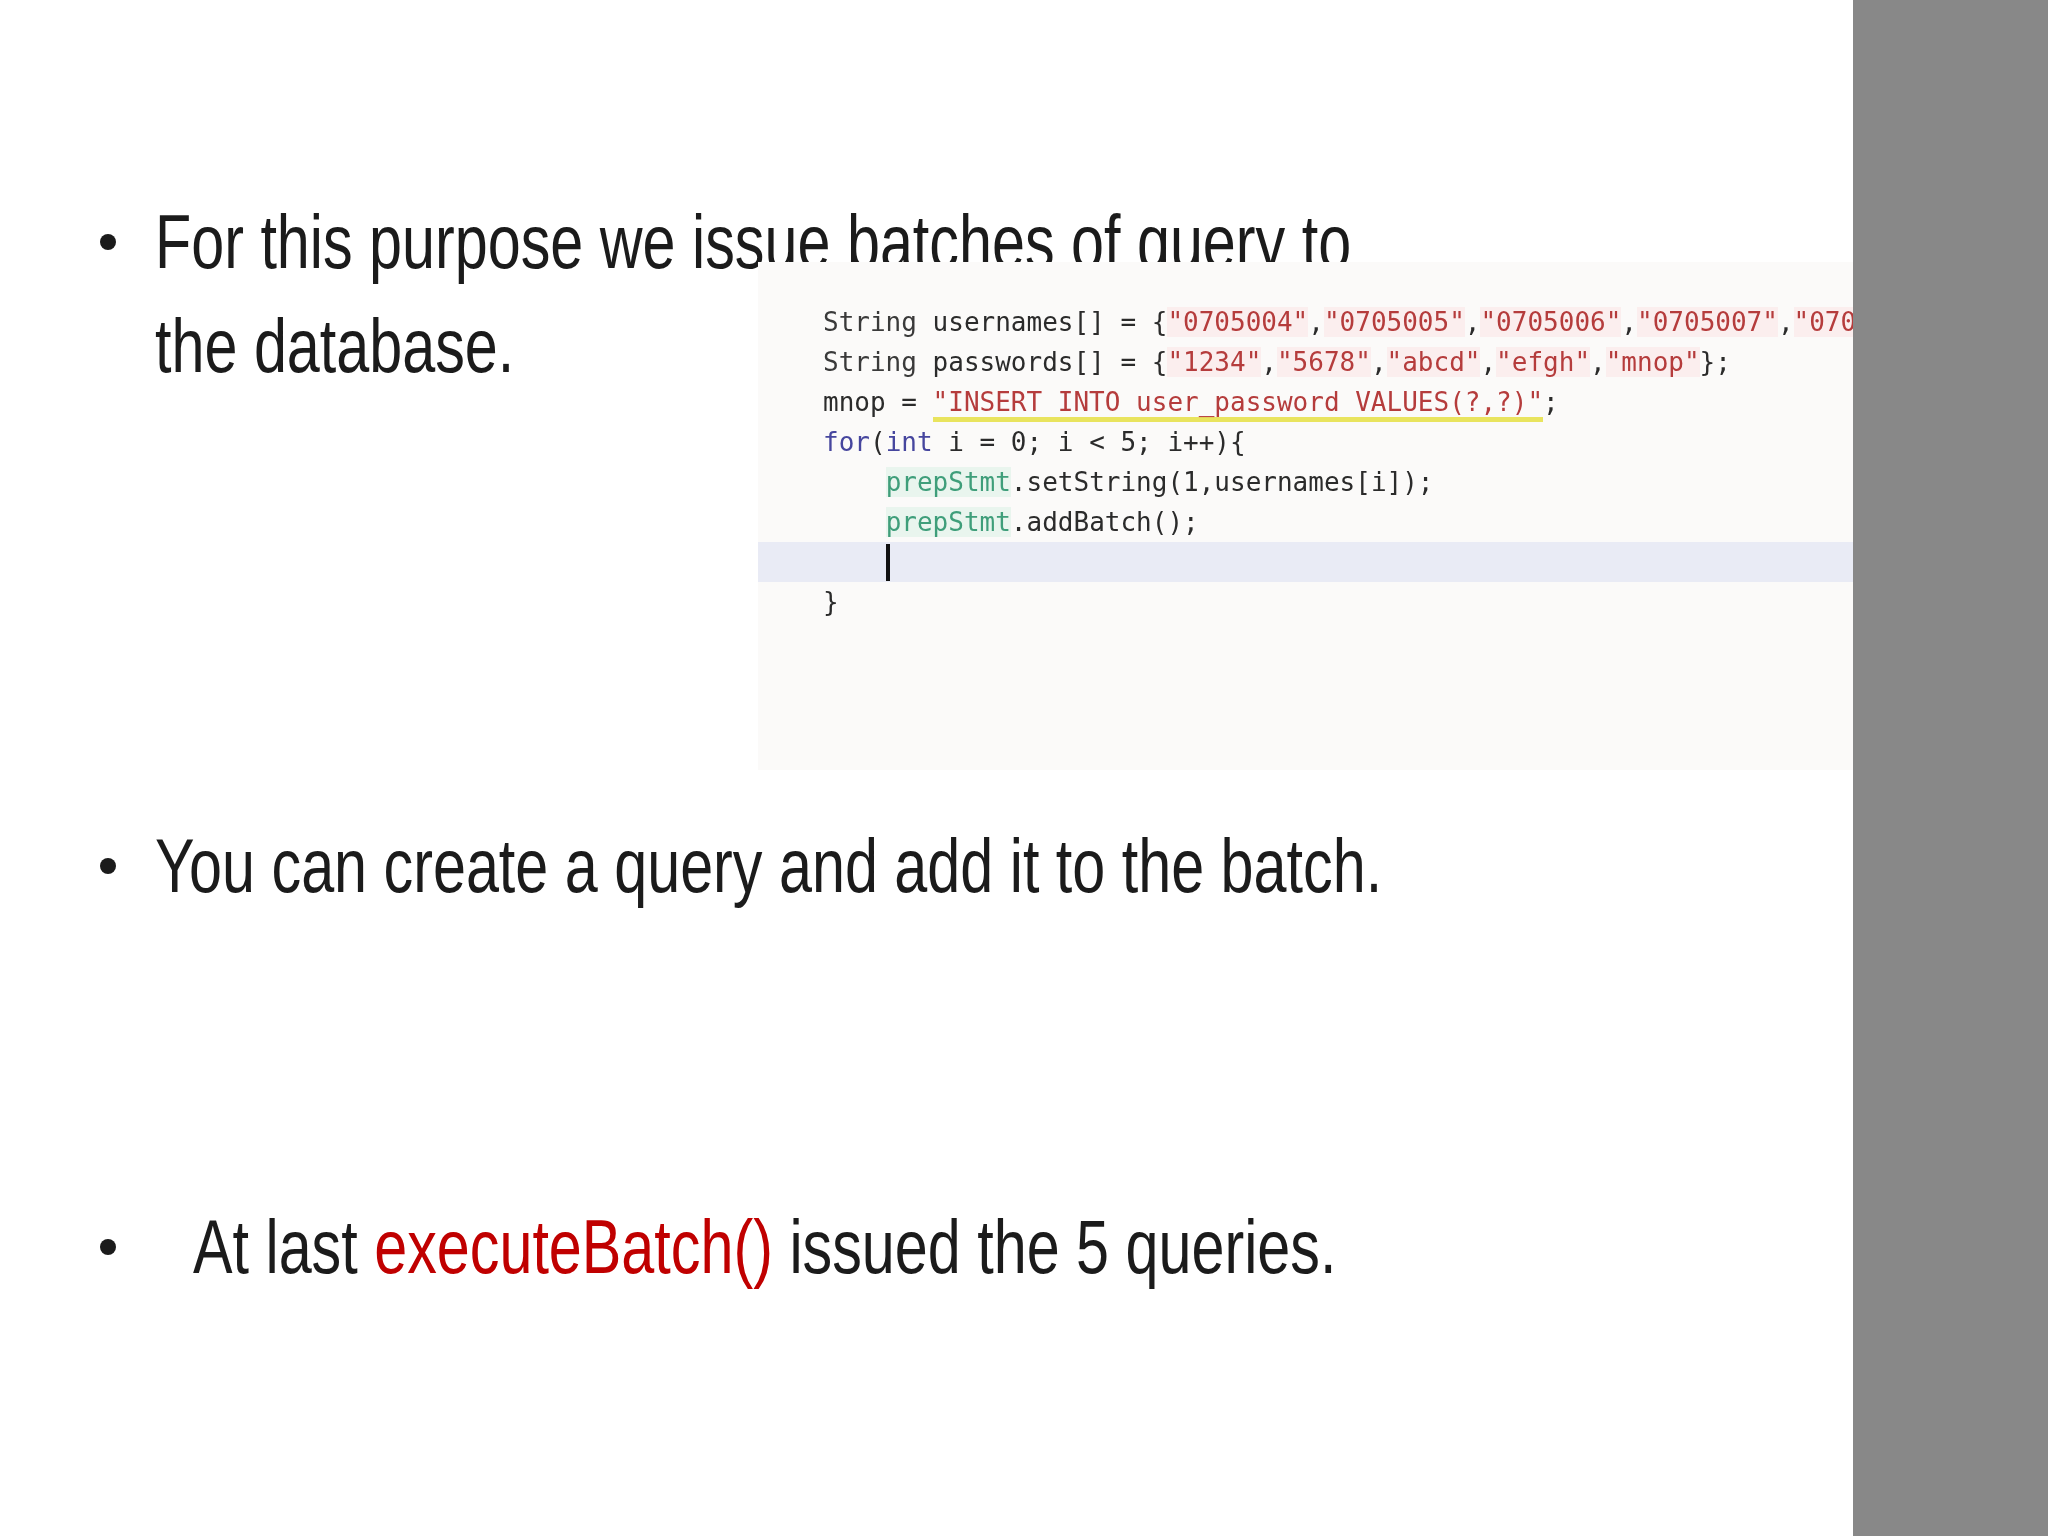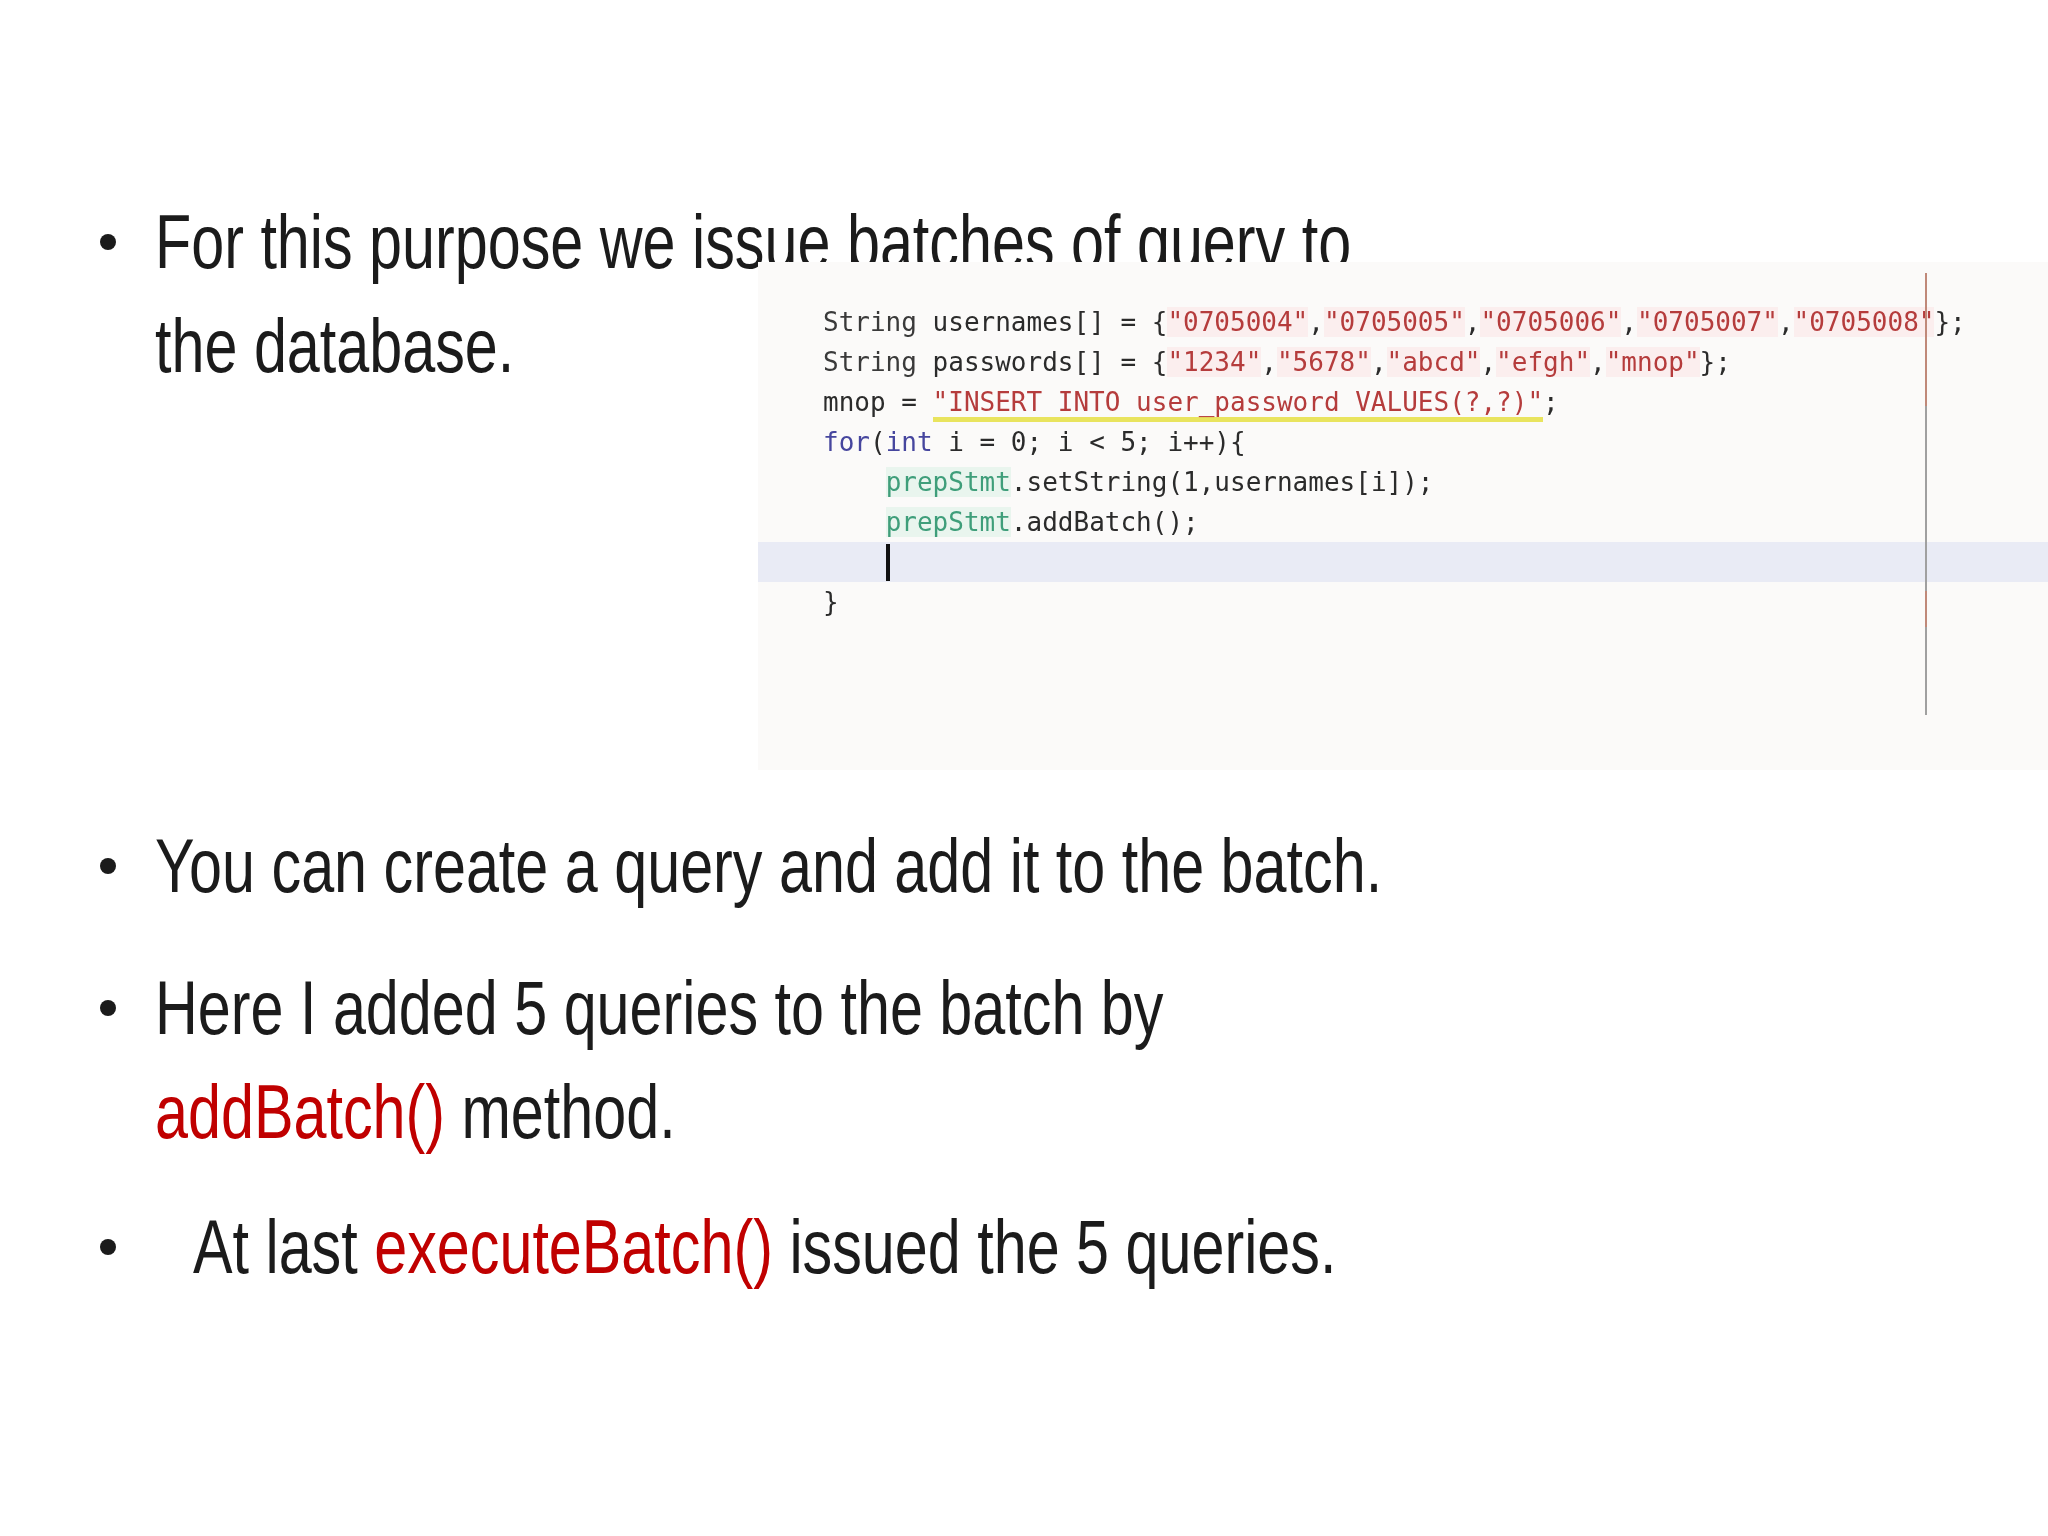--- a/index.html
+++ b/index.html
@@ -1,18 +1,18 @@
 <!DOCTYPE html>
 <html style="--slide-bg: #ffffff; --body-text: #1b1b1b; --accent-red: #c00000; --code-bg: #fbfaf9; --code-plain: #2b2b2b; --code-class: #3a3a3a; --code-keyword: #46469e; --code-string: #b53c3c; --code-field: #3f9e7a; --code-field-bg: #e9f5ee; --string-wash-bg: #fbeeee; --cursor-line-bg: #e9ebf5; --sql-underline: #e9e45e; --margin-line-top: #c08979; --margin-line: #a0a0a0; --caret: #111111;"><head>
 <meta charset="utf-8">
 <style>
   html,body{margin:0;padding:0;}
   body{font-family:"Liberation Sans", sans-serif; background:#888;}
   .slide{
-    position:relative; width:2048px; height:1536px;
+    position:relative; width:1853px; height:1536px;
     background:var(--slide-bg,#fff); overflow:hidden;
   }
   
   .bullet{position:absolute; left:100px; display:flex; align-items:flex-start;}
   .dot{width:16px; height:16px; border-radius:50%; background:var(--body-text,#1b1b1b);
        margin-top:44px; flex:0 0 auto;}
   .btext{
     margin-left:39px; font-size:76px; line-height:104px; color:var(--body-text,#1b1b1b);
     transform:scaleX(0.78); transform-origin:0 0; white-space:nowrap;
   }
@@ -70,27 +70,20 @@
     </div>
   <div class="margin-line"></div>
 
   <div class="bullet" style="top:814px;">
     <span class="dot"></span>
     <div class="btext">
       <div class="bline">You can create a query and add it to the batch.</div>
     </div>
   </div>
 
-  <div class="bullet" style="top:956px;">
-    <span class="dot"></span>
-    <div class="btext">
-      <div class="bline">Here I added 5 queries to the batch by</div>
-      <div class="bline"><span class="red">addBatch()</span><span> method.</span></div>
-    </div>
-  </div>
 
   <div class="bullet" style="top:1195px;gap:38px;">
     <span class="dot"></span>
     <div class="btext">
       <div class="bline"><span>At last </span><span class="red">executeBatch()</span><span> issued the 5 queries.</span></div>
     </div>
   </div>
 
 </div>
 

